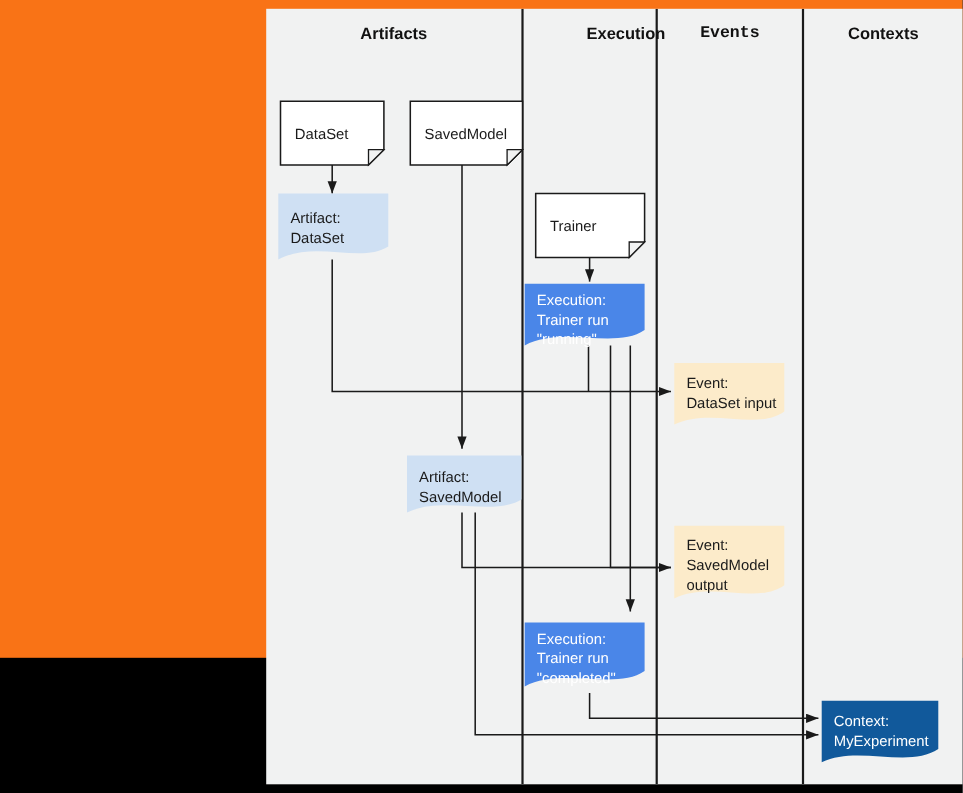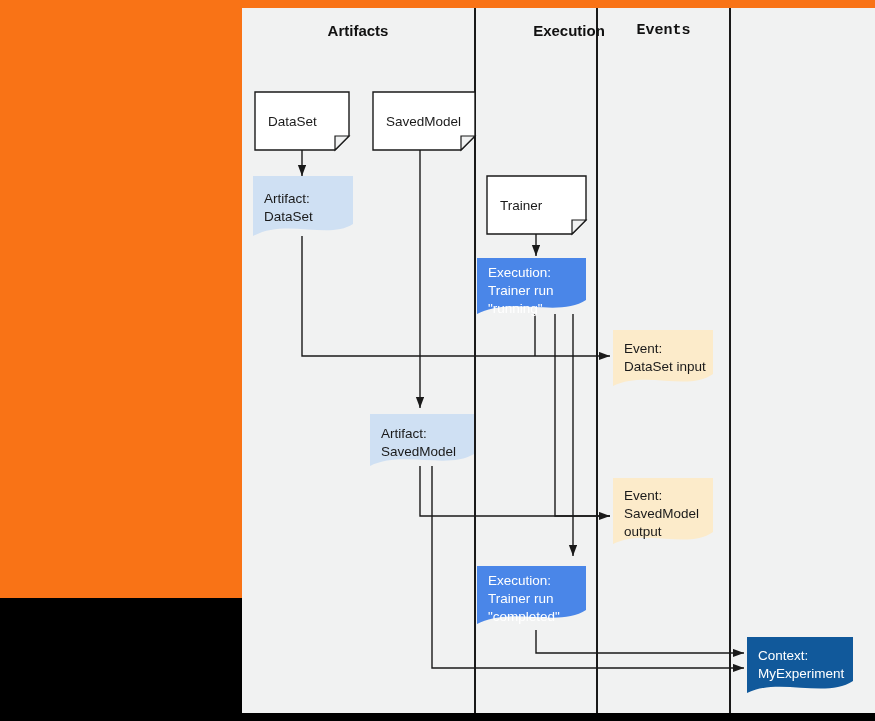--- a/index.html
+++ b/index.html
@@ -21,20 +21,21 @@
 <div id="stage">
   <div id="canvas">
 
     <div class="col-divider" style="left:232px;"></div>
     <div class="col-divider" style="left:354px;"></div>
     <div class="col-divider" style="left:487px;"></div>
 
     <div class="col-header" style="left:0px;width:232px;">Artifacts</div>
     <div class="col-header" style="left:234px;width:120px;margin-left:33px;">Execution</div>
     <div class="col-header" style="left:356px;width:131px;font-family:Liberation Mono, monospace;">Events</div>
+    <div class="col-header" style="left:489px;width:144px;">Contexts</div>
 
     <svg class="flow" viewBox="0 0 633 705">
       <defs>
         <marker id="arw" markerWidth="9" markerHeight="9" refX="8" refY="3" orient="auto" markerUnits="strokeWidth">
           <path d="M0,0 L8,3 L0,6 z" fill="#1a1a1a"></path>
         </marker>
       </defs>
 
       <g stroke="#1a1a1a" stroke-width="1.4" fill="none">
 

